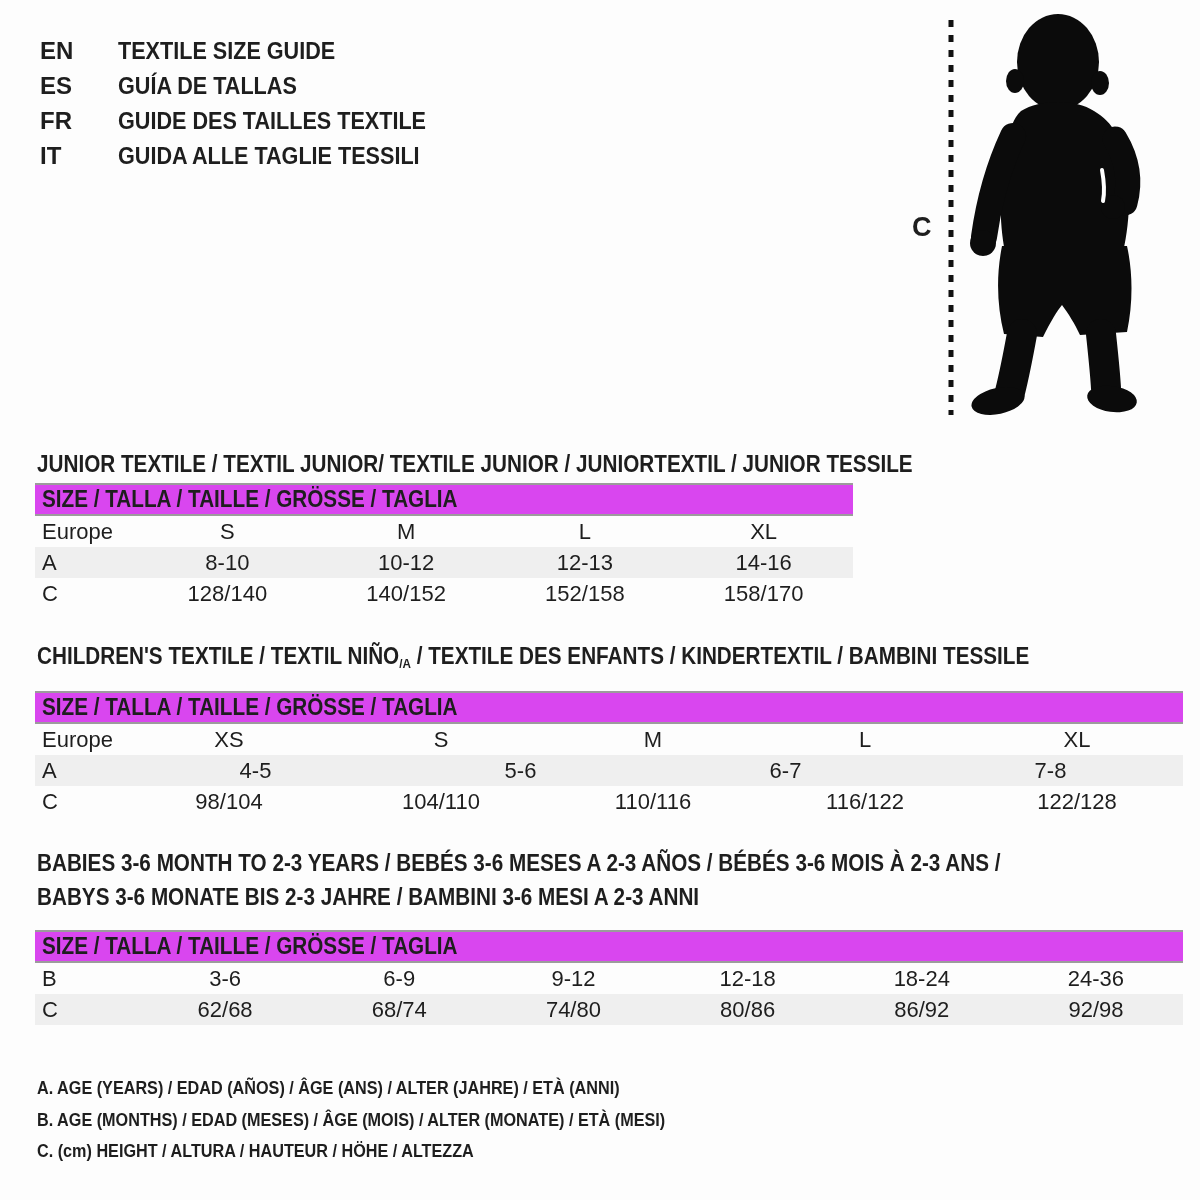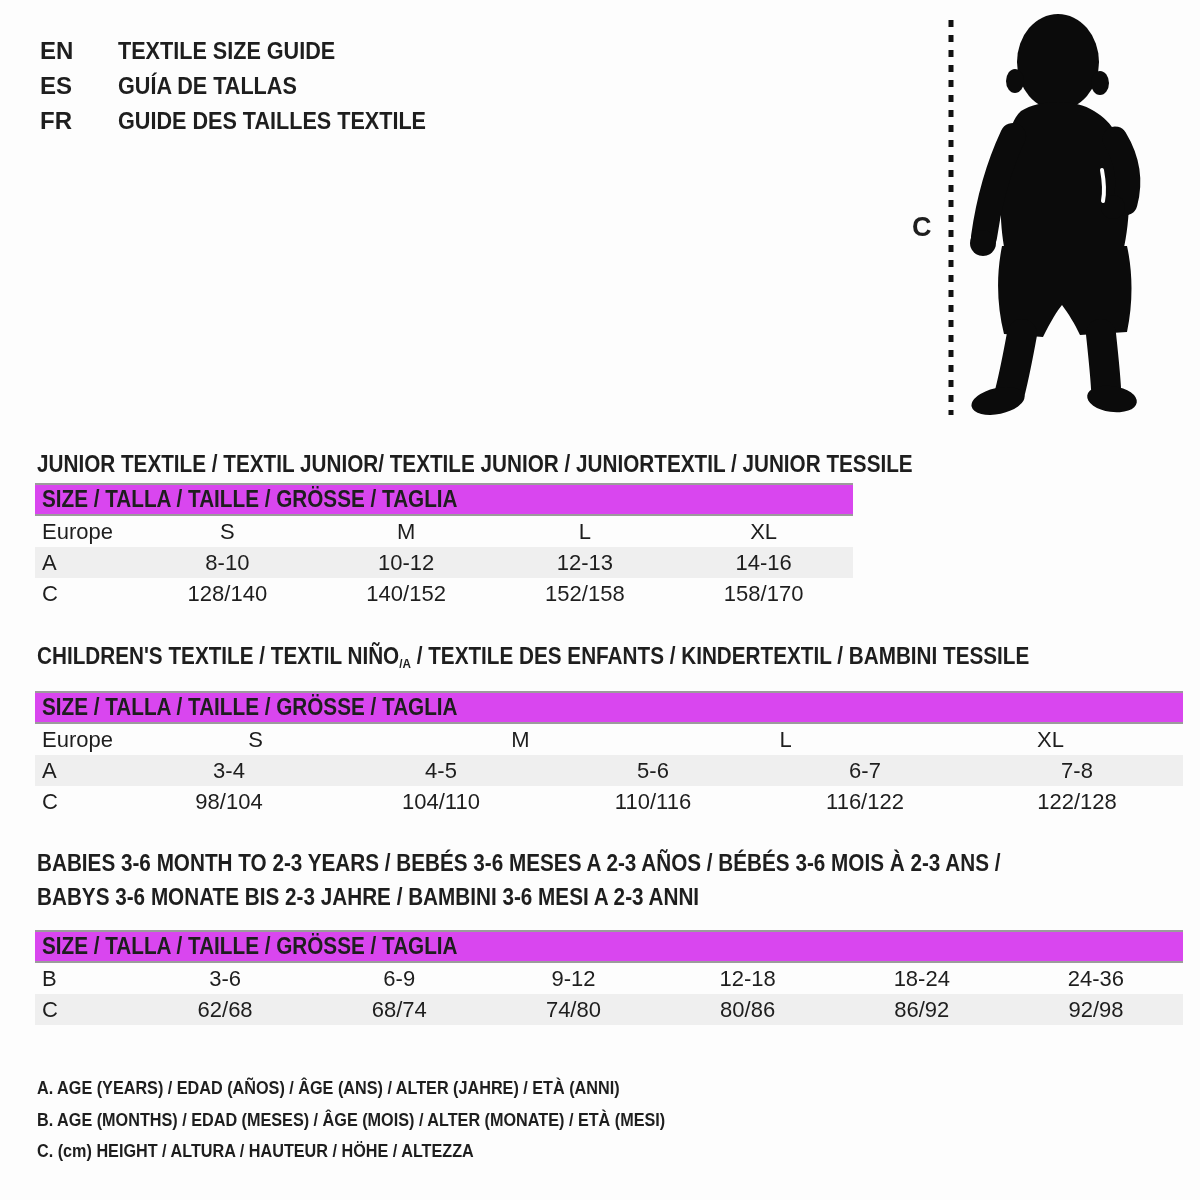--- a/index.html
+++ b/index.html
@@ -60,20 +60,24 @@
     <span class="lang-label cond">TEXTILE SIZE GUIDE</span>
   </div>
   <div class="lang-row">
     <span class="lang-code">ES</span>
     <span class="lang-label cond">GUÍA DE TALLAS</span>
   </div>
   <div class="lang-row">
     <span class="lang-code">FR</span>
     <span class="lang-label cond">GUIDE DES TAILLES TEXTILE</span>
   </div>
+  <div class="lang-row">
+    <span class="lang-code">IT</span>
+    <span class="lang-label cond">GUIDA ALLE TAGLIE TESSILI</span>
+  </div>
 </div>
 
 <svg class="abs figure-svg" width="300" height="430" viewBox="0 0 300 430" xmlns="http://www.w3.org/2000/svg">
   <g>
     <line x1="51" y1="20" x2="51" y2="415" stroke="#111111" stroke-width="5" stroke-dasharray="7 8"></line>
   </g>
   <g fill="#0b0b0b" stroke="none">
     <ellipse cx="158" cy="62" rx="41" ry="48"></ellipse>
     <ellipse cx="115" cy="81" rx="9" ry="12"></ellipse>
     <ellipse cx="200" cy="83" rx="9" ry="12"></ellipse>
@@ -124,28 +128,28 @@
 
 <div class="abs sec-title" style="top:644px;text-align:right;">
   <span class="cond"><span>CHILDREN'S TEXTILE / TEXTIL NIÑO</span><sub class="small">/A</sub><span> / TEXTILE DES ENFANTS / KINDERTEXTIL / BAMBINI TESSILE</span></span>
 </div>
 <div class="abs tbl tbl-children" style="top:691px;">
   <div class="t-head">
     <span class="cond">SIZE / TALLA / TAILLE / GRÖSSE / TAGLIA</span>
   </div>
   <div class="t-row">
     <div class="lbl">Europe</div>
+    <div class="cell">XS</div>
     <div class="cell">S</div>
     <div class="cell">M</div>
     <div class="cell">L</div>
     <div class="cell">XL</div>
   </div>
   <div class="t-row shade">
     <div class="lbl">A</div>
-    <div class="cell">3-4</div>
     <div class="cell">4-5</div>
     <div class="cell">5-6</div>
     <div class="cell">6-7</div>
     <div class="cell">7-8</div>
   </div>
   <div class="t-row">
     <div class="lbl">C</div>
     <div class="cell">98/104</div>
     <div class="cell">104/110</div>
     <div class="cell">110/116</div>

